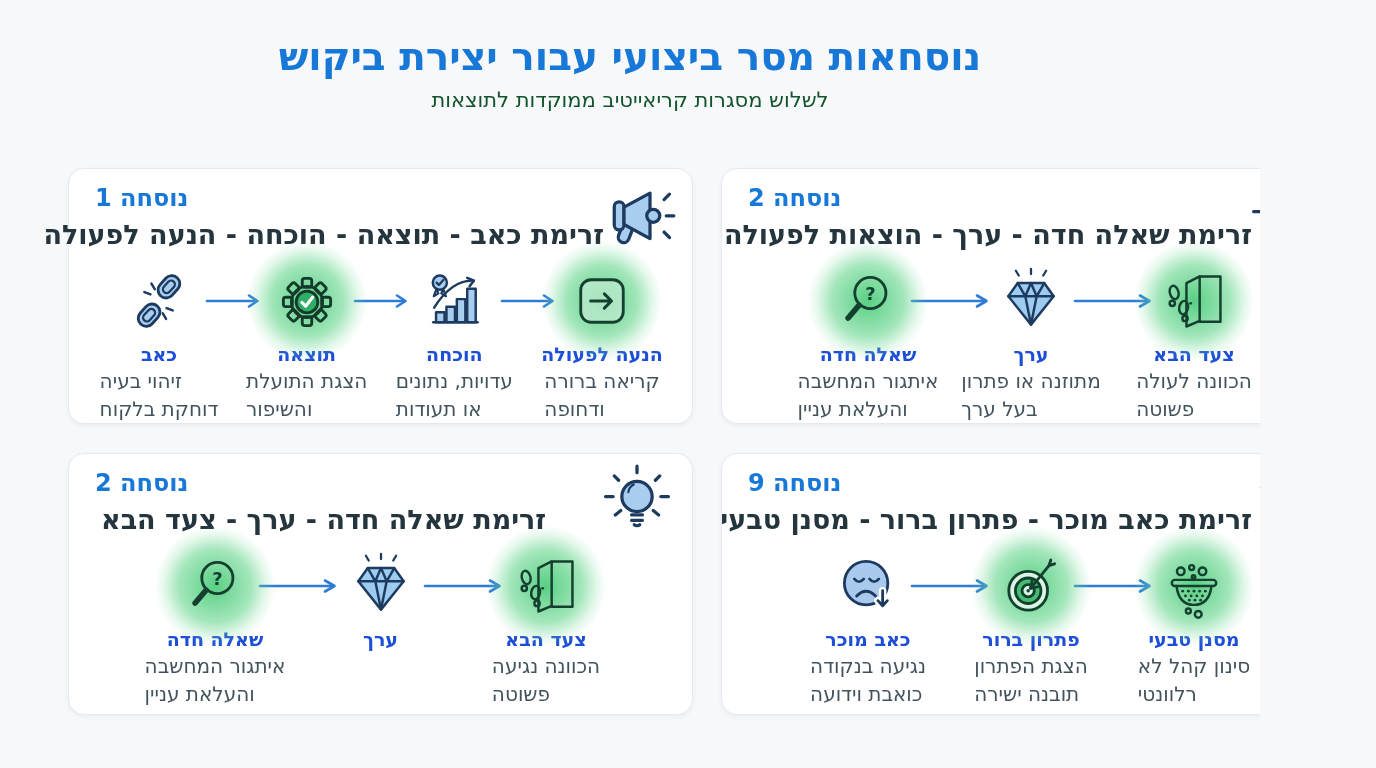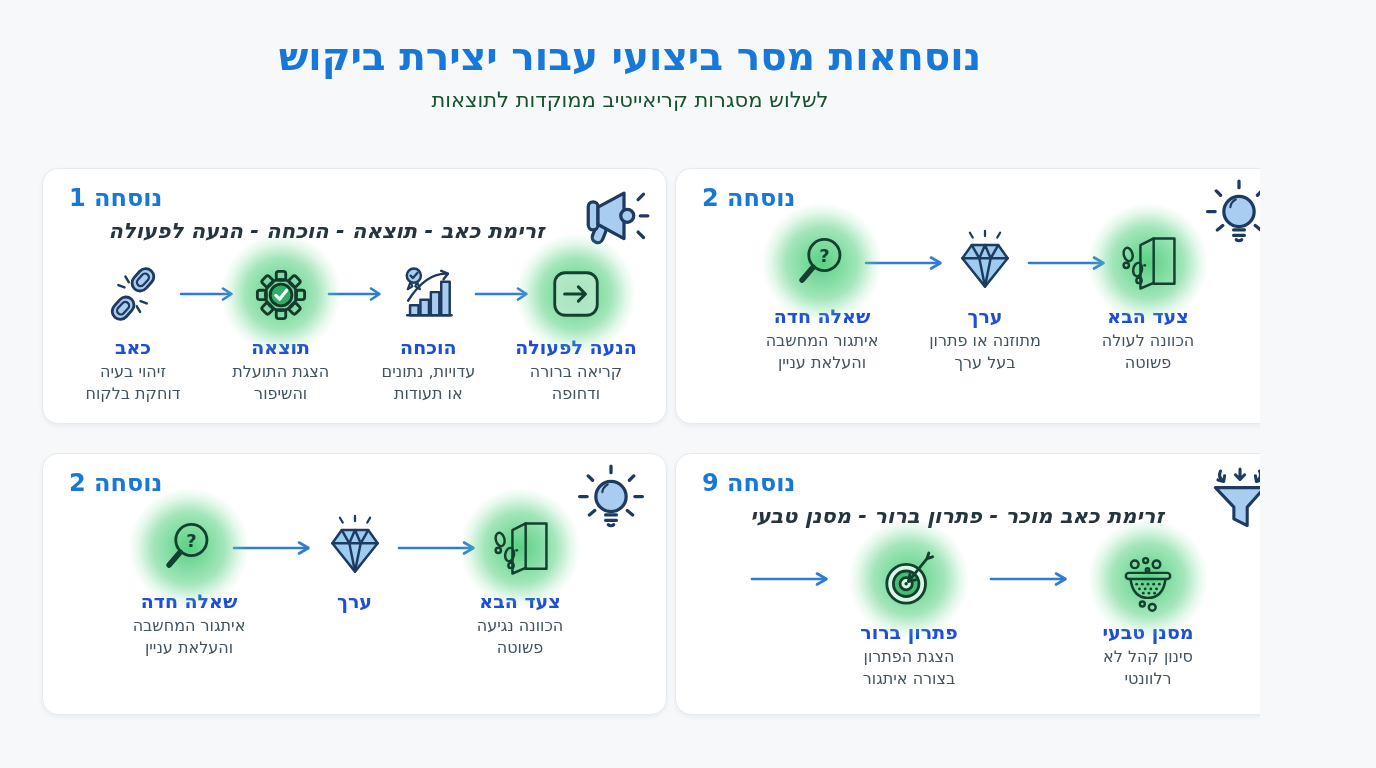--- a/index.html
+++ b/index.html
@@ -1,38 +1,38 @@
 <!DOCTYPE html>
 <html><head>
 <meta charset="utf-8">
 <style>
   html,body{margin:0;padding:0;background:#f6f8fa;}
   .canvas{position:relative;width:1260px;height:768px;background:#f6f8fa;overflow:hidden;
           font-family:"DejaVu Sans",sans-serif;}
   .page-title{padding-top:34px;text-align:center;font-size:39px;font-weight:700;color:#1878d8;direction:rtl;}
   .page-subtitle{margin-top:9px;text-align:center;font-size:21px;color:#14532d;direction:rtl;}
-  .grid{position:absolute;left:42px;top:168px;display:grid;grid-template-columns:625px 620px;
-        grid-template-rows:256px 262px;gap:29px 8px;}
+  .grid{position:absolute;left:68px;top:168px;display:grid;grid-template-columns:625px 620px;
+        grid-template-rows:256px 262px;gap:29px 28px;}
   .card{background:#ffffff;border:1px solid #e5eaf0;border-radius:16px;position:relative;
         padding:15px 26px;box-sizing:border-box;box-shadow:0 2px 5px rgba(25,45,65,.05);}
   .card-label{font-size:24px;font-weight:700;color:#1878d8;}
   .card-icon{position:absolute;top:10px;right:16px;width:78px;height:78px;}
   .card-icon svg{width:100%;height:100%;}
-  .flow-title{margin:7px 62px 0 6px;text-align:center;font-size:21px;font-weight:700;color:#25353e;direction:rtl;white-space:nowrap;font-style:italic;}
+  .flow-title{margin:7px 62px 0 6px;text-align:left;font-size:27px;font-weight:700;color:#25353e;direction:rtl;white-space:nowrap;}
   .steps{display:flex;margin-top:10px;padding:0 2px;}
   .steps.three{padding:0 44px;}
   .step{display:flex;flex-direction:column;align-items:center;width:124px;flex-shrink:0;}
   .three .step{width:152px;}
   .icon-wrap{position:relative;width:104px;height:82px;display:flex;align-items:center;justify-content:center;}
   .icon-wrap svg{position:relative;width:68px;height:68px;}
   .glow::before{content:"";position:absolute;left:50%;top:50%;width:120px;height:120px;
         transform:translate(-50%,-50%);border-radius:50%;
         background:radial-gradient(circle,rgba(80,205,125,.95) 0%,rgba(100,213,140,.6) 42%,rgba(120,220,155,.2) 60%,rgba(130,224,162,0) 71%);}
   .step-title{margin-top:1px;font-size:19px;font-weight:700;color:#1d4ed8;direction:rtl;white-space:nowrap;}
-  .step-desc{margin-top:3px;font-size:16px;line-height:1.38;color:#42535d;text-align:center;direction:rtl;}
+  .step-desc{margin-top:3px;font-size:20px;line-height:1.38;color:#42535d;text-align:left;direction:rtl;}
   .step-desc div{white-space:nowrap;}
   .arrow{flex:1;display:flex;justify-content:center;align-items:flex-start;margin-top:33px;min-width:0;}
   .arrow svg{flex-shrink:0;}
 </style>
 </head>
 <body>
 
 <div class="canvas">
   <div class="page-title">נוסחאות מסר ביצועי עבור יצירת ביקוש</div>
   <div class="page-subtitle">לשלוש מסגרות קריאייטיב ממוקדות לתוצאות</div>
@@ -159,20 +159,21 @@
       <div class="card">
         <div class="card-label" dir="ltr">נוסחה 2</div>
         <div class="card-icon"><svg viewBox="0 0 72 72" fill="none">
             <g stroke="#1d3a5f" stroke-width="3" stroke-linecap="round" stroke-linejoin="round">
               <circle cx="36" cy="30" r="14" fill="#a9cdf0"></circle>
               <path d="M28 26 a9 9 0 0 1 5 -7" stroke-width="2"></path>
               <path d="M31 47 H41 M31 52 H41 M33.5 56 a3.5 3 0 0 0 5 0"></path>
               <path d="M36 8 V2 M19 15 L15 11 M53 15 L57 11 M14 30 H7 M58 30 H65 M21 43 L16 47 M51 43 L56 47"></path>
             </g>
           </svg></div>
+        <div class="flow-title">זרימת שאלה חדה - ערך - הוצאות לפעולה</div>
         <div class="steps three">
           <div class="step">
             <div class="icon-wrap glow">
               <svg viewBox="0 0 72 72" fill="none">
                 <g stroke="#14402f" stroke-linecap="round">
                   <circle cx="38.5" cy="27.5" r="16.5" stroke-width="3"></circle>
                   <path d="M26.5 40.5 L15 54" stroke-width="6"></path>
                   <text x="38.5" y="34.5" text-anchor="middle" font-family="DejaVu Sans, sans-serif" font-size="19" font-weight="bold" fill="#14402f" stroke="none">?</text>
                 </g>
               </svg>
@@ -236,20 +237,21 @@
       <div class="card">
         <div class="card-label" dir="ltr">נוסחה 2</div>
         <div class="card-icon"><svg viewBox="0 0 72 72" fill="none">
             <g stroke="#1d3a5f" stroke-width="3" stroke-linecap="round" stroke-linejoin="round">
               <circle cx="36" cy="30" r="14" fill="#a9cdf0"></circle>
               <path d="M28 26 a9 9 0 0 1 5 -7" stroke-width="2"></path>
               <path d="M31 47 H41 M31 52 H41 M33.5 56 a3.5 3 0 0 0 5 0"></path>
               <path d="M36 8 V2 M19 15 L15 11 M53 15 L57 11 M14 30 H7 M58 30 H65 M21 43 L16 47 M51 43 L56 47"></path>
             </g>
           </svg></div>
+        <div class="flow-title">זרימת שאלה חדה - ערך - צעד הבא</div>
         <div class="steps three">
           <div class="step">
             <div class="icon-wrap glow">
               <svg viewBox="0 0 72 72" fill="none">
                 <g stroke="#14402f" stroke-linecap="round">
                   <circle cx="38.5" cy="27.5" r="16.5" stroke-width="3"></circle>
                   <path d="M26.5 40.5 L15 54" stroke-width="6"></path>
                   <text x="38.5" y="34.5" text-anchor="middle" font-family="DejaVu Sans, sans-serif" font-size="19" font-weight="bold" fill="#14402f" stroke="none">?</text>
                 </g>
               </svg>
@@ -311,20 +313,38 @@
         <div class="card-icon"><svg viewBox="0 0 76 72" fill="none">
             <g stroke="#1d3a5f" stroke-width="3" stroke-linecap="round" stroke-linejoin="round">
               <path d="M20 5 Q17 11 23 15 M23 15 L17.5 13.5 M23 15 L24 9.5"></path>
               <path d="M39 3 V13 M39 13 L34.5 8.5 M39 13 L43.5 8.5"></path>
               <path d="M58 5 Q61 11 55 15 M55 15 L60.5 13.5 M55 15 L54 9.5"></path>
               <path d="M15 21 H63 L46 40 V58 L33 51.5 V40 Z" fill="#a9cdf0"></path>
             </g>
           </svg></div>
         <div class="flow-title">זרימת כאב מוכר - פתרון ברור - מסנן טבעי</div>
         <div class="steps three">
+          <div class="step">
+            <div class="icon-wrap">
+              <svg viewBox="0 0 72 72" fill="none">
+                <g stroke="#1d3a5f" stroke-width="3" stroke-linecap="round" stroke-linejoin="round">
+                  <circle cx="34" cy="33" r="23" fill="#a9c9ef"></circle>
+                  <path d="M21.5 28.5 q5 6 10 0 M37.5 28.5 q5 6 10 0" stroke-width="2.8"></path>
+                  <path d="M24 46.5 q10 -10 20 0"></path>
+                  <path d="M51.5 41 V57 M51.5 57 L46.5 51.5 M51.5 57 L56.5 51.5" stroke="#ffffff" stroke-width="8"></path>
+                  <path d="M51.5 41 V57 M51.5 57 L46.5 51.5 M51.5 57 L56.5 51.5" stroke-width="3"></path>
+                </g>
+              </svg>
+            </div>
+            <div class="step-title">כאב מוכר</div>
+            <div class="step-desc">
+              <div>נגיעה בנקודה</div>
+              <div>כואבת וידועה</div>
+            </div>
+          </div>
           <div class="arrow">
             <svg width="80" height="16" viewBox="0 0 80 16" fill="none">
               <path d="M2 8 H75" stroke="#2e7cd6" stroke-width="2.6" stroke-linecap="round"></path>
               <path d="M67 2.5 L76.5 8 L67 13.5" stroke="#2e7cd6" stroke-width="2.6" stroke-linecap="round" stroke-linejoin="round"></path>
             </svg>
           </div>
           <div class="step">
             <div class="icon-wrap glow">
               <svg viewBox="0 0 72 72" fill="none">
                 <g stroke="#14402f" stroke-width="3" stroke-linecap="round" stroke-linejoin="round">
@@ -334,21 +354,21 @@
                   <circle cx="33" cy="41" r="1.8" fill="#14402f" stroke="none"></circle>
                   <path d="M55 14.5 L35.5 38.5"></path>
                   <path d="M35.5 38.5 L43 37 M35.5 38.5 L37 31"></path>
                   <path d="M55 14.5 L61 12.5 M55 14.5 L57 8.5"></path>
                 </g>
               </svg>
             </div>
             <div class="step-title">פתרון ברור</div>
             <div class="step-desc">
               <div>הצגת הפתרון</div>
-              <div>בצורה איתגור</div>
+              <div>תובנה ישירה</div>
             </div>
           </div>
           <div class="arrow">
             <svg width="80" height="16" viewBox="0 0 80 16" fill="none">
               <path d="M2 8 H75" stroke="#2e7cd6" stroke-width="2.6" stroke-linecap="round"></path>
               <path d="M67 2.5 L76.5 8 L67 13.5" stroke="#2e7cd6" stroke-width="2.6" stroke-linecap="round" stroke-linejoin="round"></path>
             </svg>
           </div>
           <div class="step">
             <div class="icon-wrap glow">

